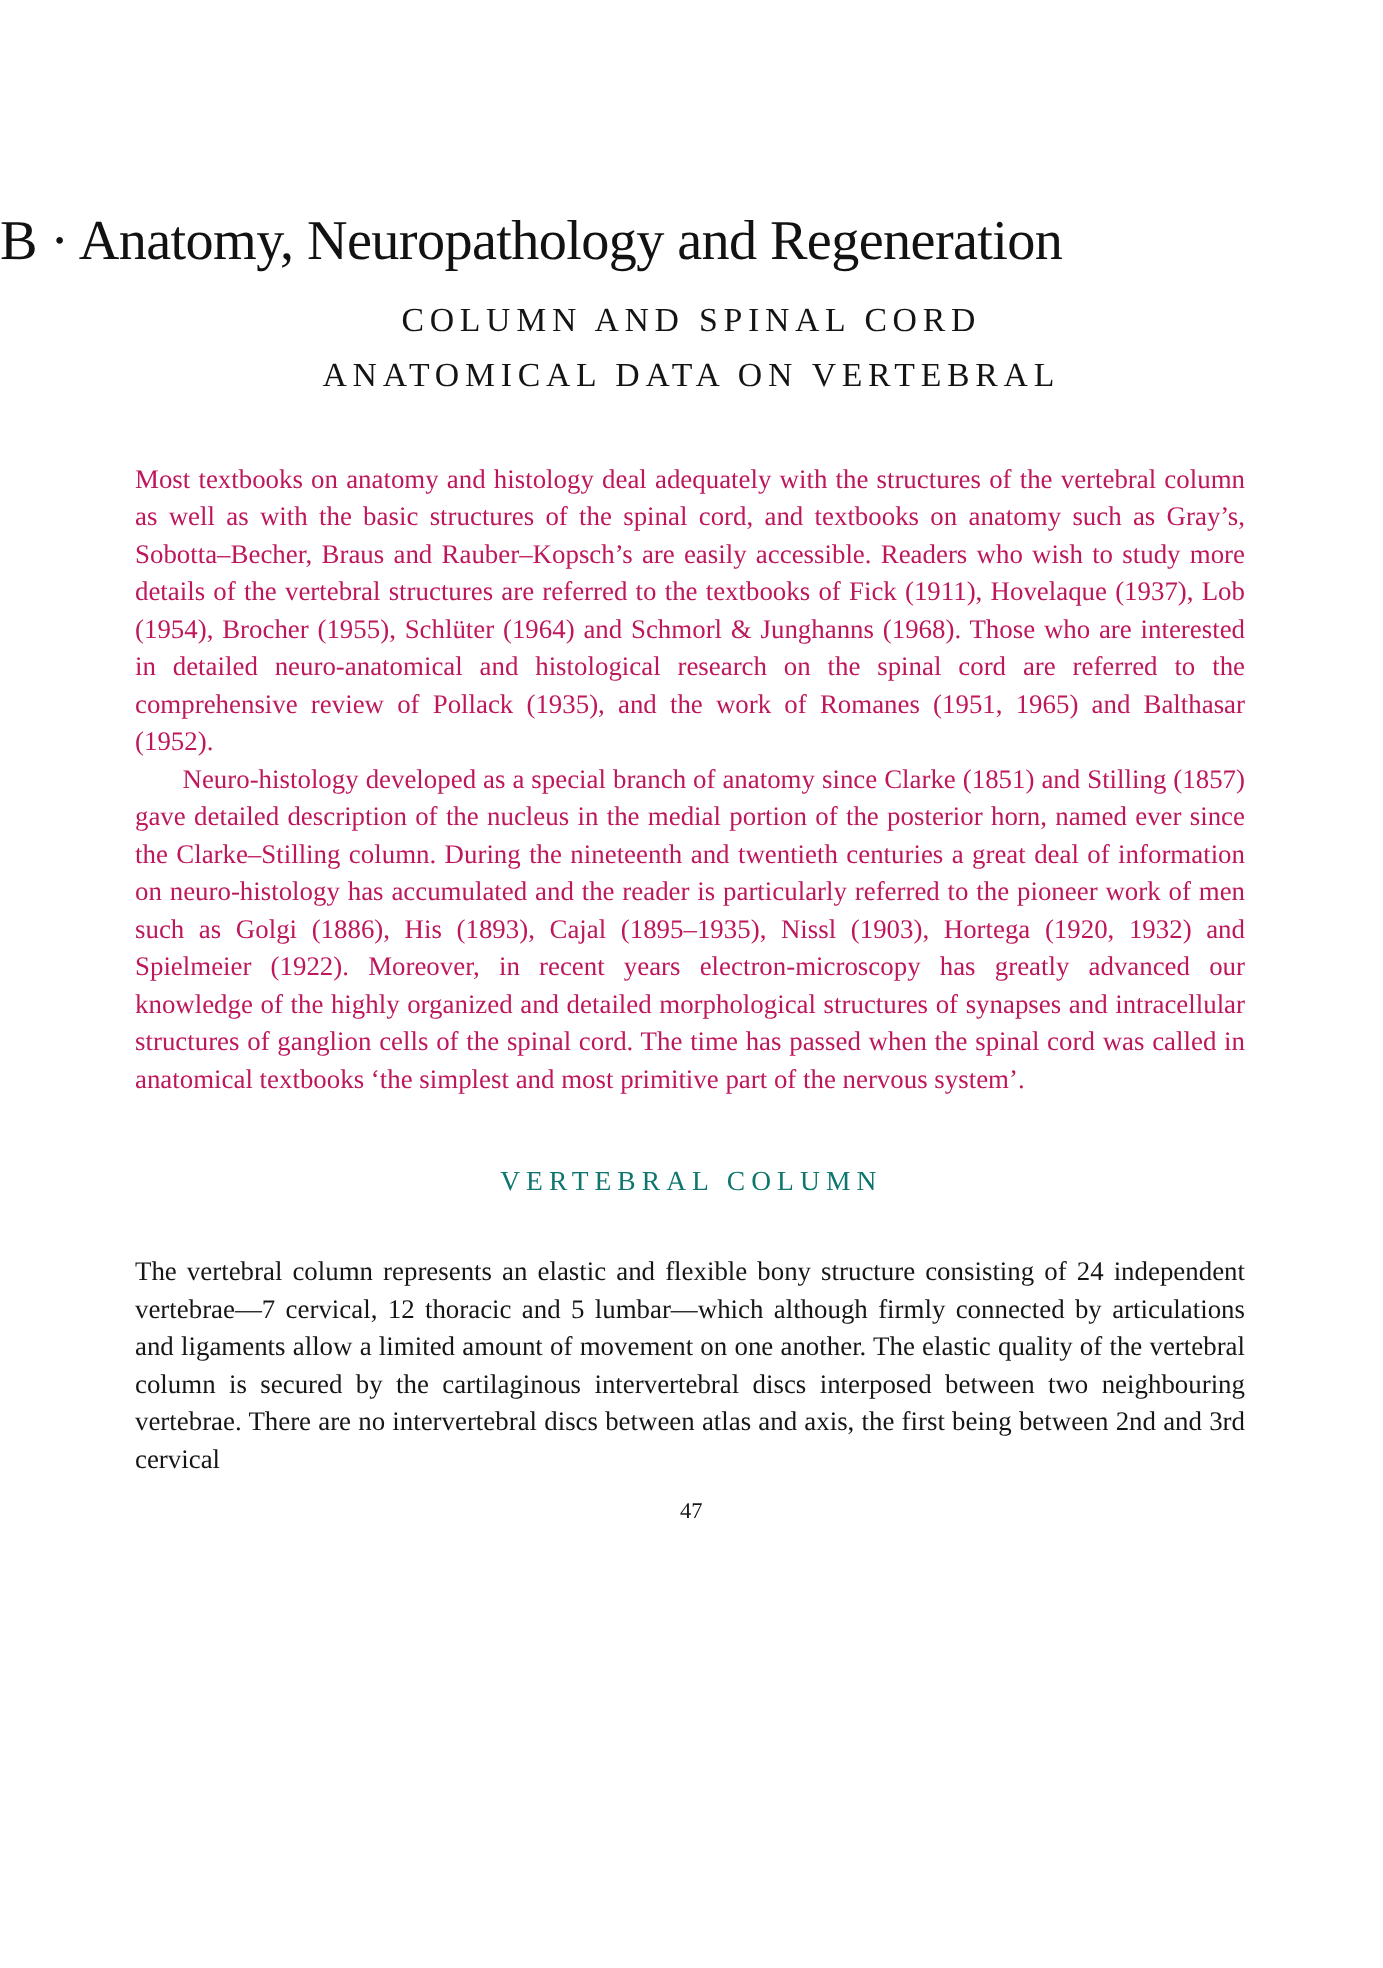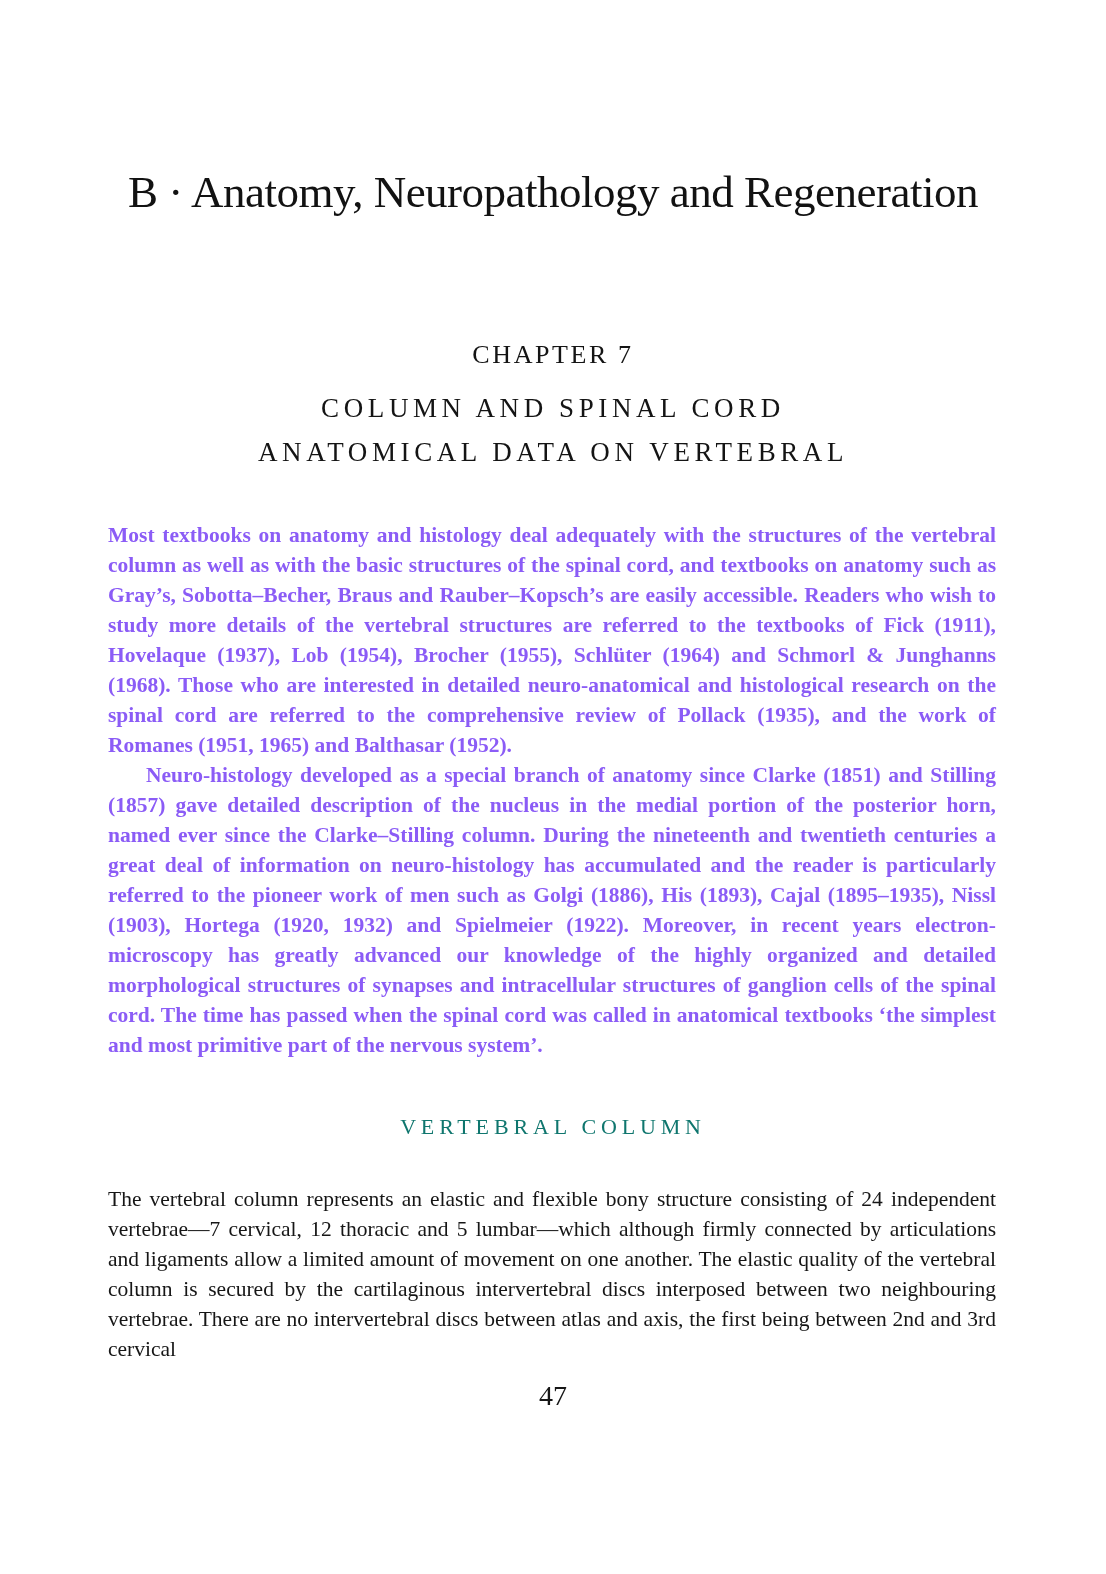--- a/index.html
+++ b/index.html
@@ -16,21 +16,21 @@
   }
   .page {
     position: relative;
     width: 1106px;
     height: 1574px;
     background: #ffffff;
   }
   .part-title {
     margin: 0;
     padding-top: 166px;
-    text-align: center;
+    text-align: left;
     font-size: 45px;
     font-weight: 500;
     letter-spacing: -0.5px;
     color: #121212;
   }
   .chapter-label {
     margin-top: 122px;
     text-align: center;
     font-size: 26px;
     letter-spacing: 0.10em;
@@ -44,22 +44,21 @@
     line-height: 44px;
     color: #141414;
   }
   .body-text {
     width: 888px;
     margin-left: 108px;
     margin-top: 46px;
     font-size: 21.5px;
     line-height: 30px;
     text-align: justify;
-    color: #8b5cf6;
-    font-weight: bold;
+    color: #be185d;
   }
   .body-text p {
     margin: 0;
   }
   .body-text p.indent {
     text-indent: 38px;
   }
   .section-heading {
     margin: 0;
     margin-top: 54px;
@@ -75,32 +74,31 @@
     margin-top: 44px;
     font-size: 21.5px;
     line-height: 30px;
     text-align: justify;
     color: #161616;
   }
   .section-body p { margin: 0; }
   .page-number {
     margin-top: 16px;
     text-align: center;
-    font-size: 28px;
+    font-size: 18px;
     color: #161616;
   }
 </style>
 </head>
 <body>
 
 <div class="page">
 
   <h1 class="part-title">B · Anatomy, Neuropathology and Regeneration</h1>
 
-  <div class="chapter-label">CHAPTER 7</div>
 
   <h2 class="chapter-title" style="font-weight:normal;">
     <div>COLUMN AND SPINAL CORD</div>
     <div>ANATOMICAL DATA ON VERTEBRAL</div>
   </h2>
 
   <section class="body-text">
     <p>Most textbooks on anatomy and histology deal adequately with the structures of the vertebral column as well as with the basic structures of the spinal cord, and textbooks on anatomy such as Gray’s, Sobotta–Becher, Braus and Rauber–Kopsch’s are easily accessible. Readers who wish to study more details of the vertebral structures are referred to the textbooks of Fick (1911), Hovelaque (1937), Lob (1954), Brocher (1955), Schlüter (1964) and Schmorl &amp; Junghanns (1968). Those who are interested in detailed neuro-anatomical and histological research on the spinal cord are referred to the comprehensive review of Pollack (1935), and the work of Romanes (1951, 1965) and Balthasar (1952).</p>
     <p class="indent">Neuro-histology developed as a special branch of anatomy since Clarke (1851) and Stilling (1857) gave detailed description of the nucleus in the medial portion of the posterior horn, named ever since the Clarke–Stilling column. During the nineteenth and twentieth centuries a great deal of information on neuro-histology has accumulated and the reader is particularly referred to the pioneer work of men such as Golgi (1886), His (1893), Cajal (1895–1935), Nissl (1903), Hortega (1920, 1932) and Spielmeier (1922). Moreover, in recent years electron-microscopy has greatly advanced our knowledge of the highly organized and detailed morphological structures of synapses and intracellular structures of ganglion cells of the spinal cord. The time has passed when the spinal cord was called in anatomical textbooks ‘the simplest and most primitive part of the nervous system’.</p>
   </section>

